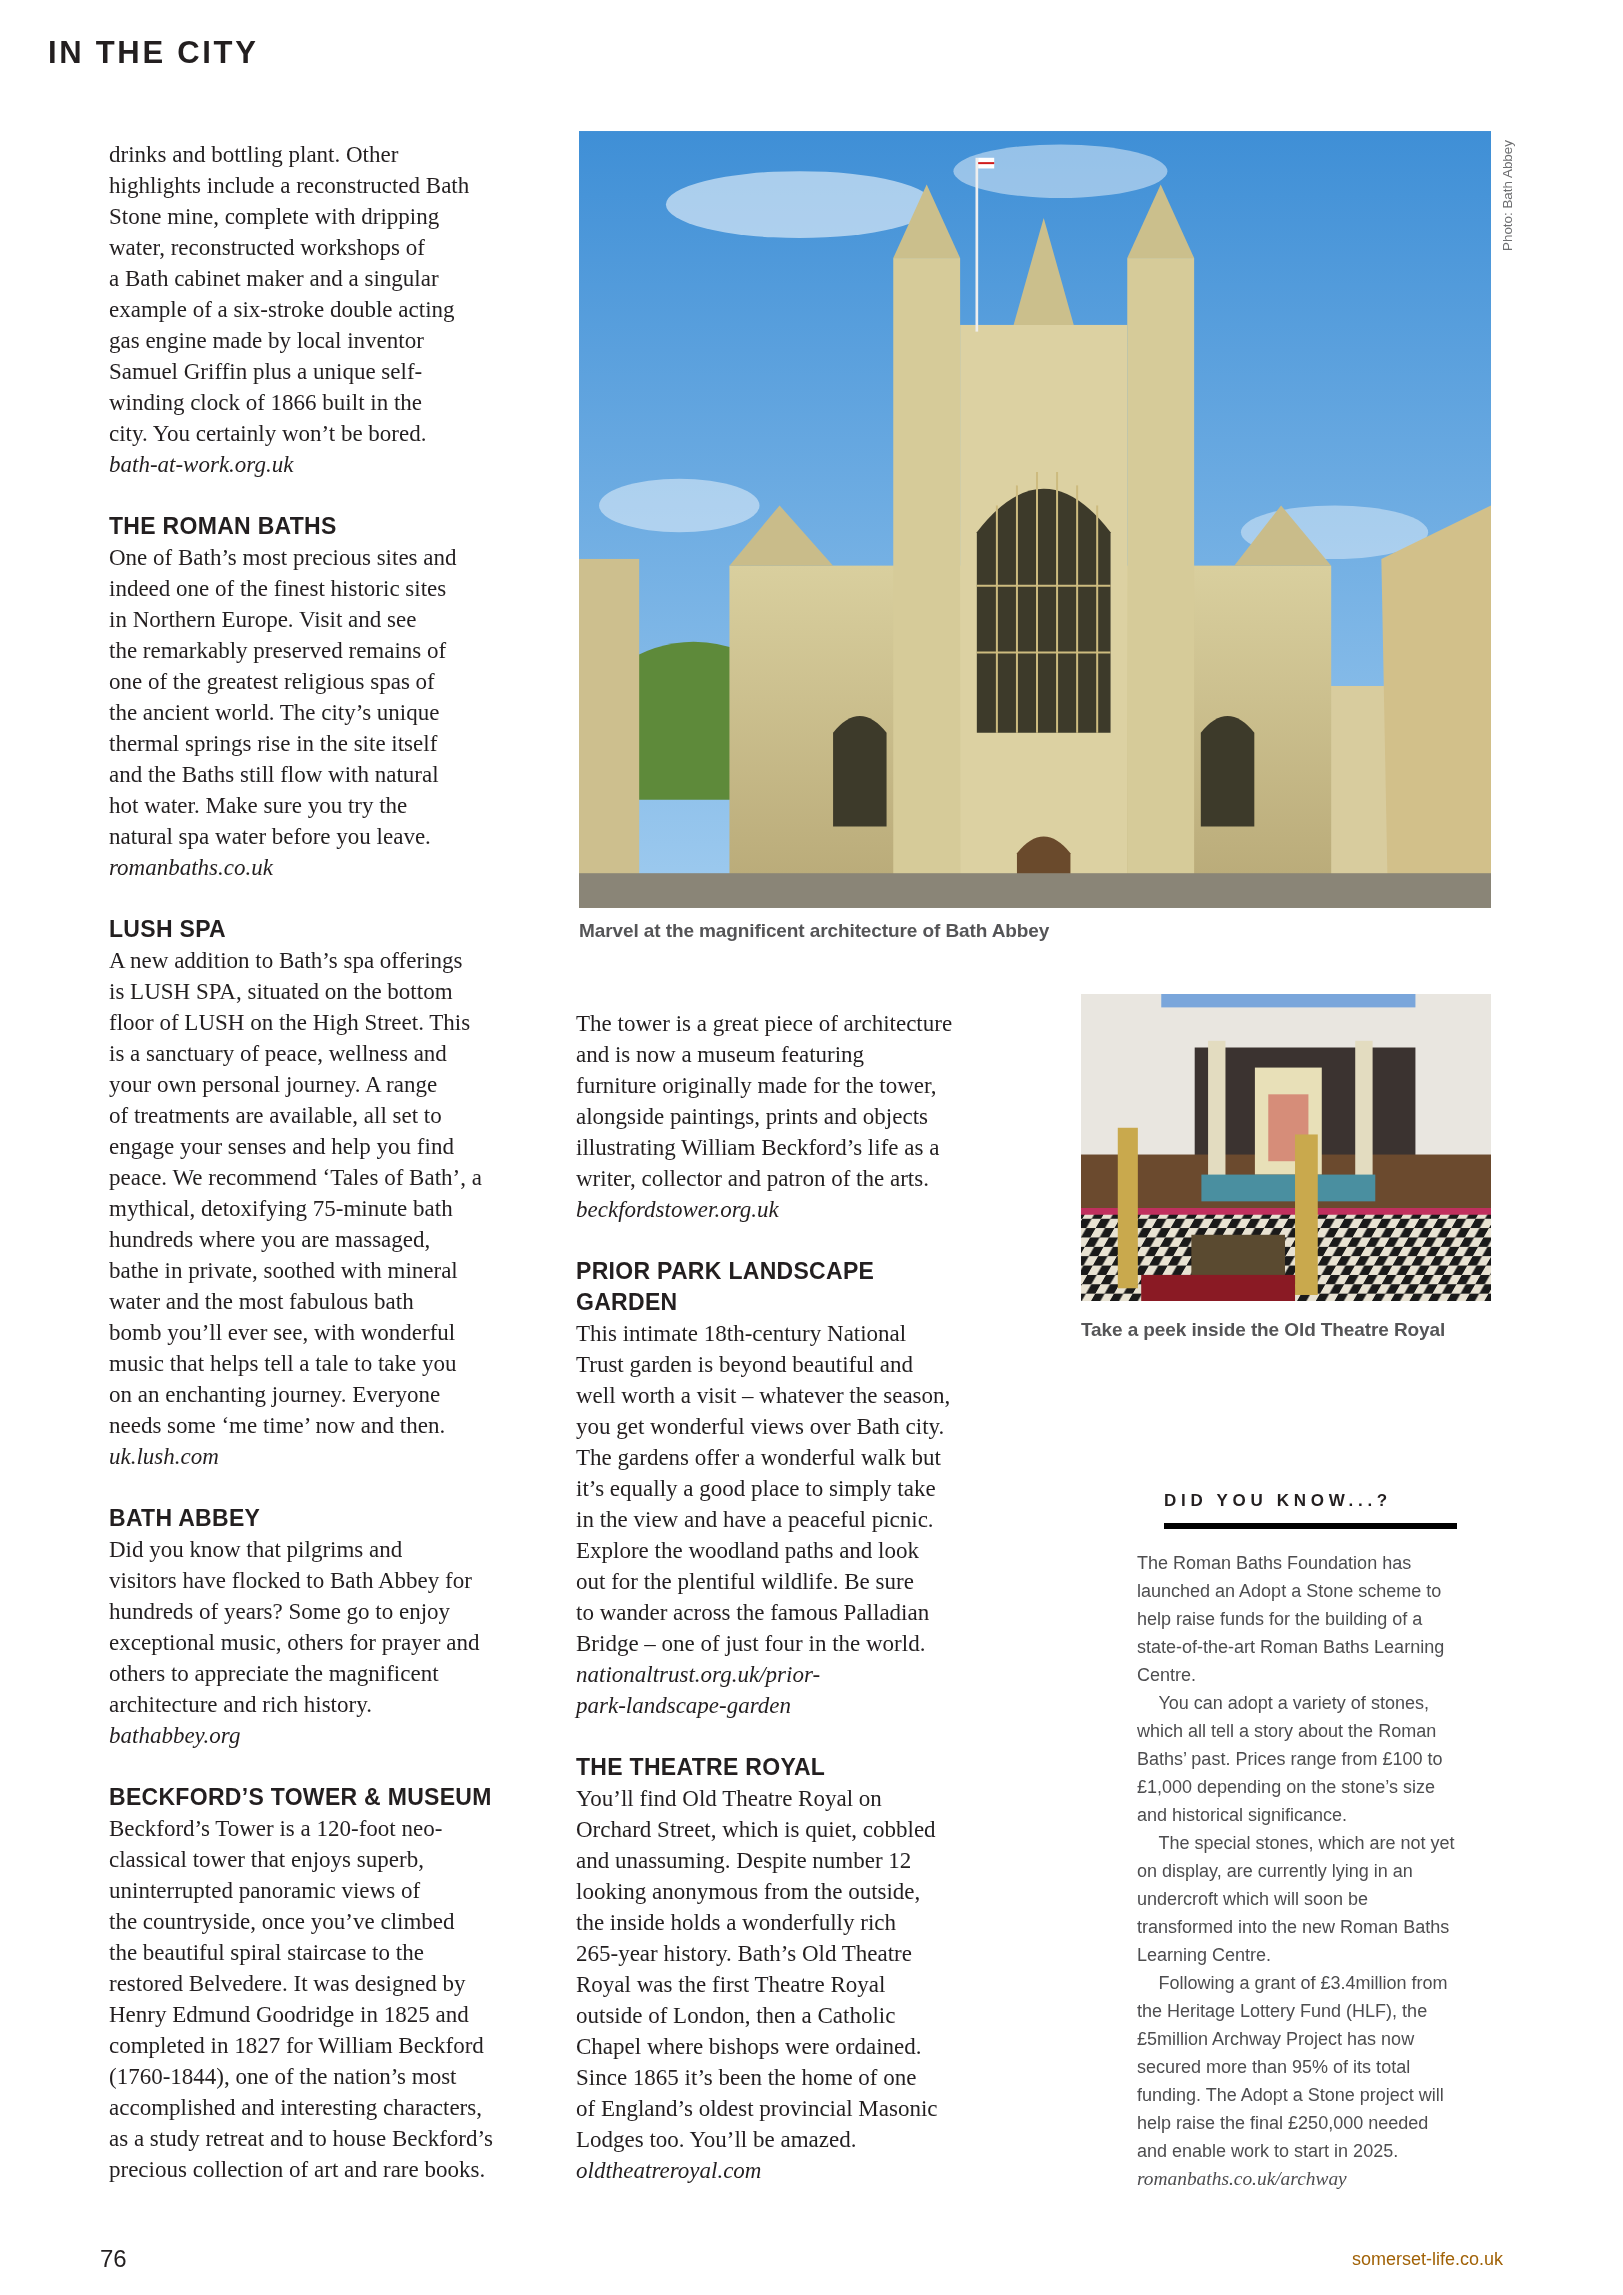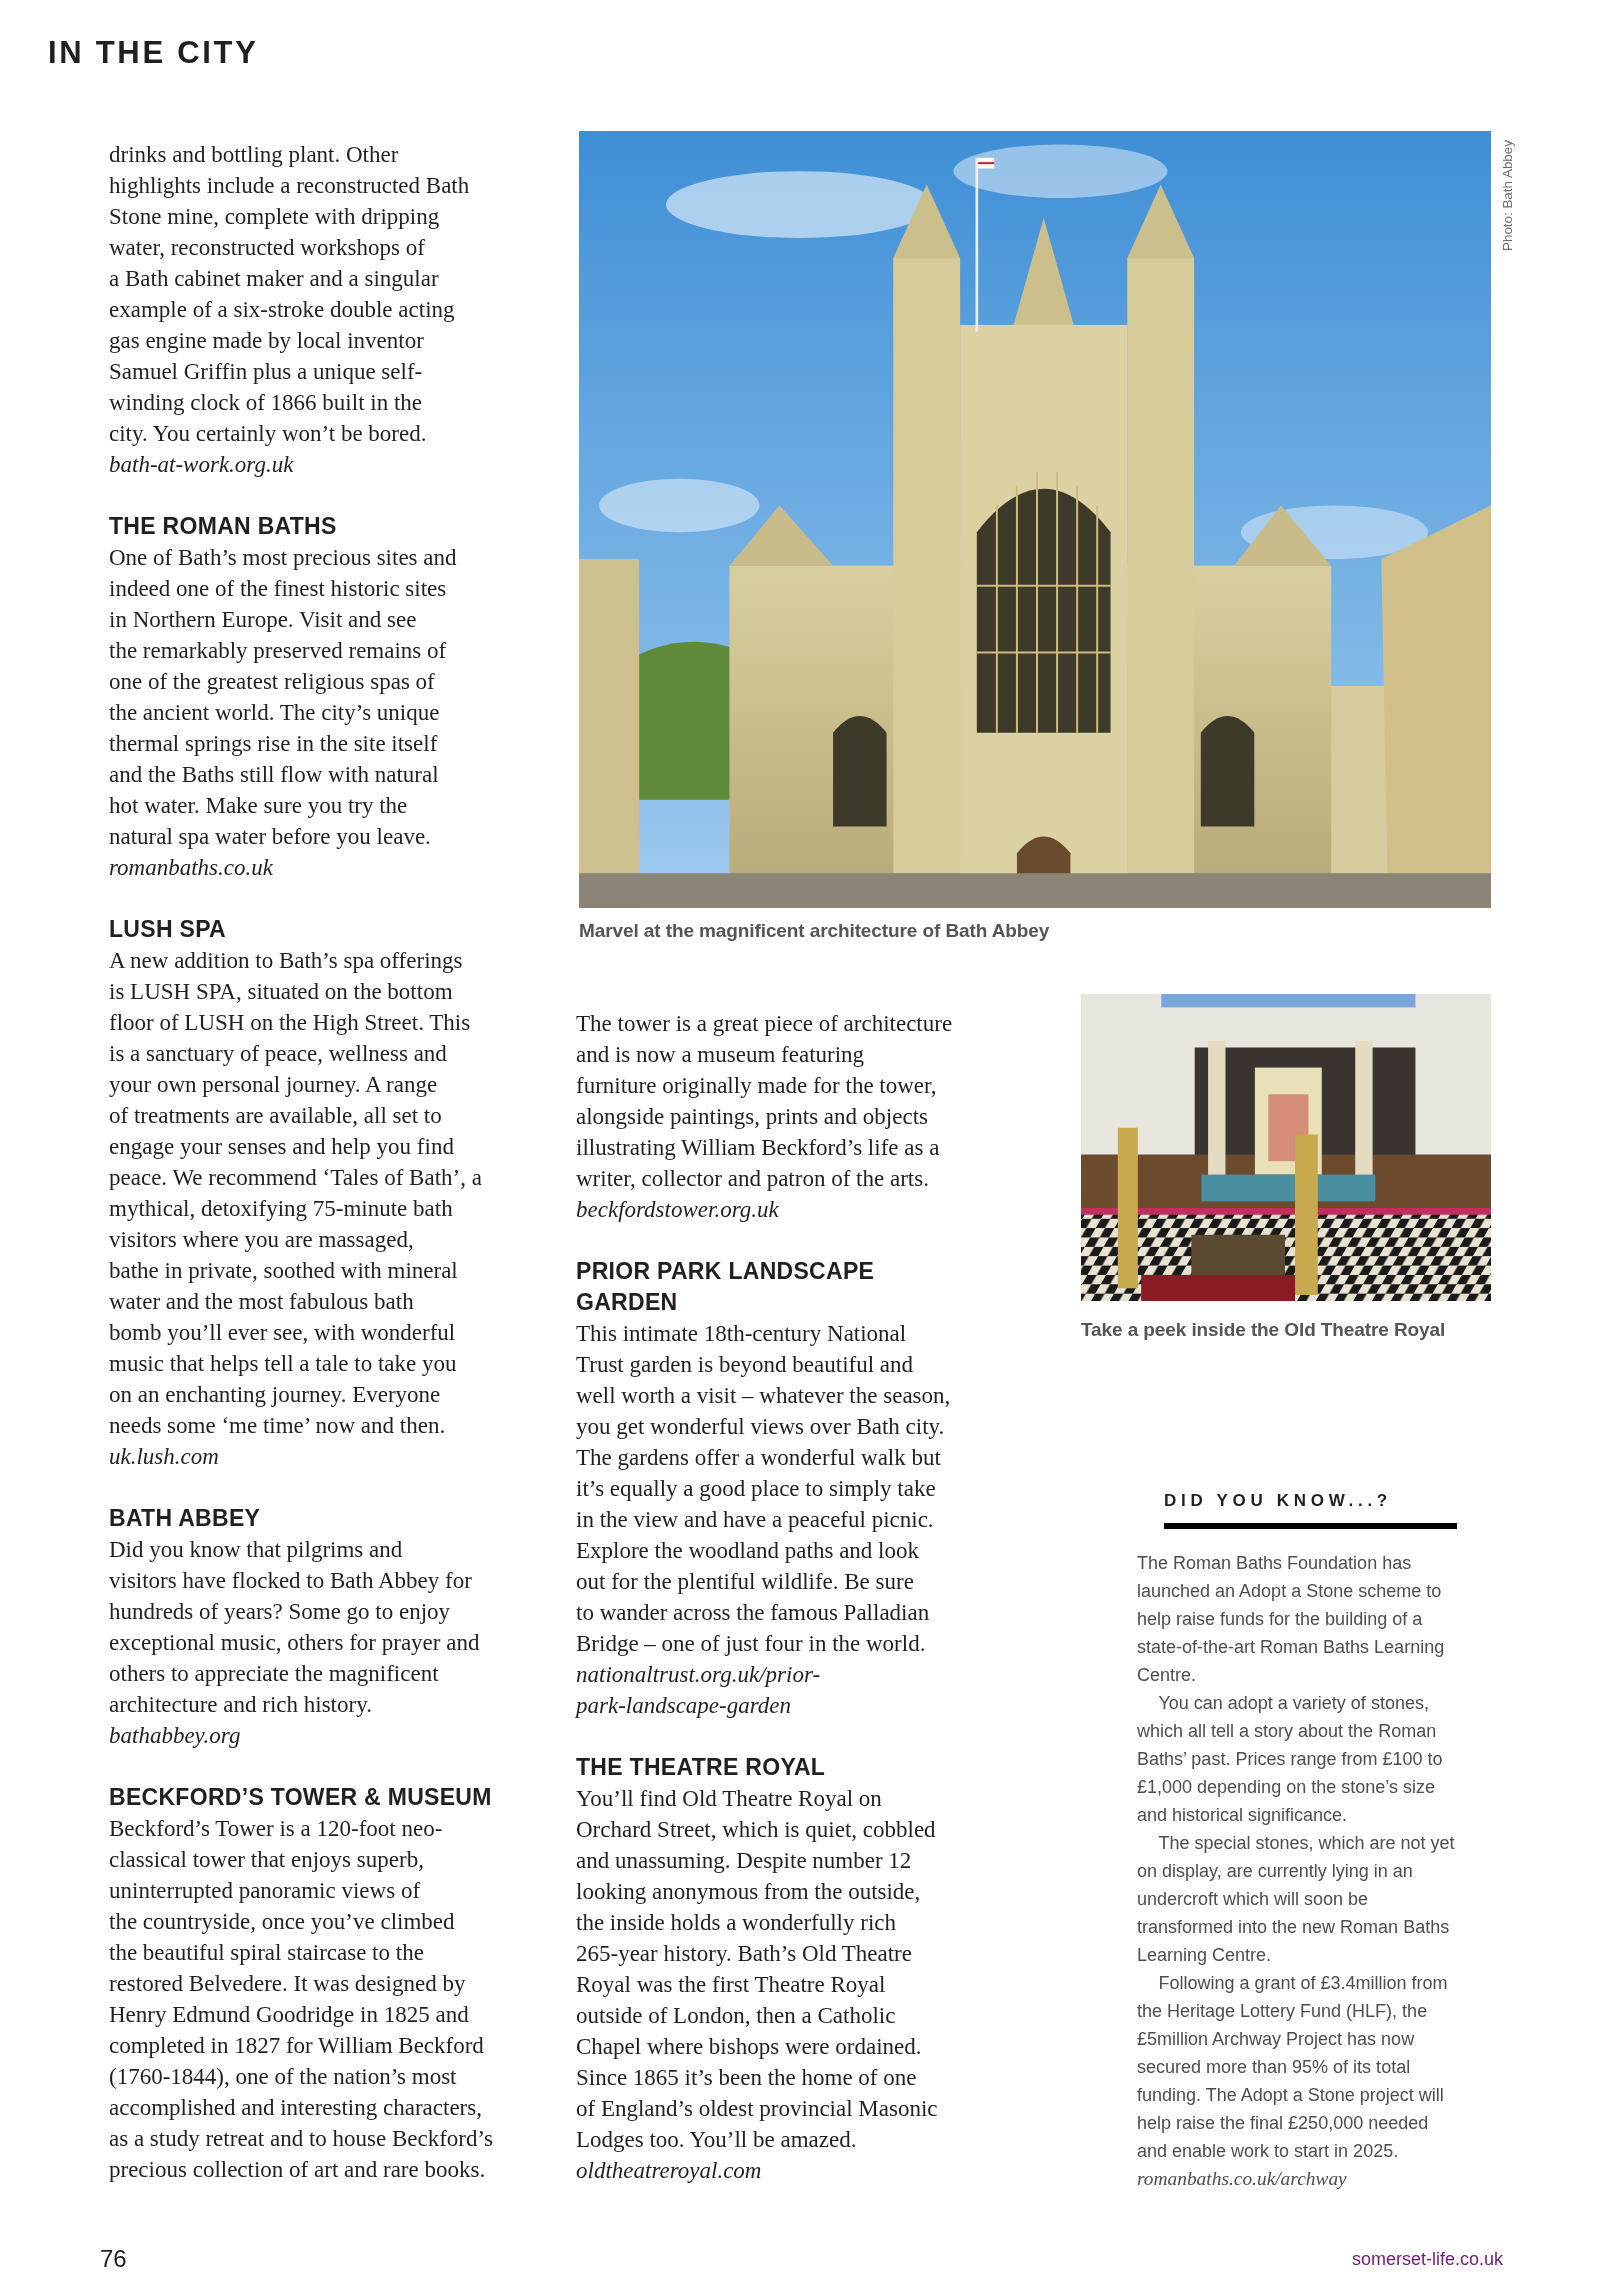--- a/index.html
+++ b/index.html
@@ -15,21 +15,21 @@
   .caption { position: absolute; font-family: "Liberation Sans", sans-serif; font-size: 19px; color: #555557; font-weight: 700; letter-spacing: -0.1px; }
   .credit { position: absolute; font-family: "Liberation Sans", sans-serif; font-size: 13.4px; color: #6d6e70; transform-origin: left top; transform: rotate(-90deg); white-space: nowrap; }
   .dyk { position: absolute; left: 1137px; top: 1491px; width: 348px; font-family: "Liberation Sans", sans-serif; }
   .dyk h2 { margin: 0 0 0 27px; font-size: 17px; font-weight: 900; letter-spacing: 4.7px; color: #231f20; }
   .dyk .rule { margin: 12px 0 0 27px; width: 293px; height: 6px; background: #000; }
   .dyk .body { margin-top: 20px; font-size: 18px; line-height: 28px; color: #4d4d4f; }
   .dyk .body span { display: block; white-space: nowrap; }
   .dyk .indent { padding-left: 21.4px; }
   .dyk .url { font-family: "Liberation Serif", serif; font-style: italic; font-size: 19.4px; color: #4d4d4f; }
   .footer-page { left: 100px; top: 2245px; font-family: "Liberation Sans", sans-serif; font-size: 24px; color: #231f20; }
-  .footer-site { right: 120px; top: 2249px; font-family: "Liberation Sans", sans-serif; font-size: 18px; color: #701a75; text-align: right; }
+  .footer-site { right: 120px; top: 2249px; font-family: "Liberation Sans", sans-serif; font-size: 18px; color: #a16207; text-align: right; }
 </style>
 </head>
 <body>
 
 <div class="abs section-label">IN THE CITY</div>
 
 <div class="col" style="left:109px; top:139px; width:455px;">
   <div class="block">
     <div class="lines">
       <span>drinks and bottling plant. Other</span>
@@ -68,21 +68,21 @@
     <div class="lines">
       <span>A new addition to Bath’s spa offerings</span>
       <span>is LUSH SPA, situated on the bottom</span>
       <span>floor of LUSH on the High Street. This</span>
       <span>is a sanctuary of peace, wellness and</span>
       <span>your own personal journey. A range</span>
       <span>of treatments are available, all set to</span>
       <span>engage your senses and help you find</span>
       <span>peace. We recommend ‘Tales of Bath’, a</span>
       <span>mythical, detoxifying 75-minute bath</span>
-      <span>visitors where you are massaged,</span>
+      <span>hundreds where you are massaged,</span>
       <span>bathe in private, soothed with mineral</span>
       <span>water and the most fabulous bath</span>
       <span>bomb you’ll ever see, with wonderful</span>
       <span>music that helps tell a tale to take you</span>
       <span>on an enchanting journey. Everyone</span>
       <span>needs some ‘me time’ now and then.</span>
     </div>
     <a class="url">uk.lush.com</a>
   </div>
 

